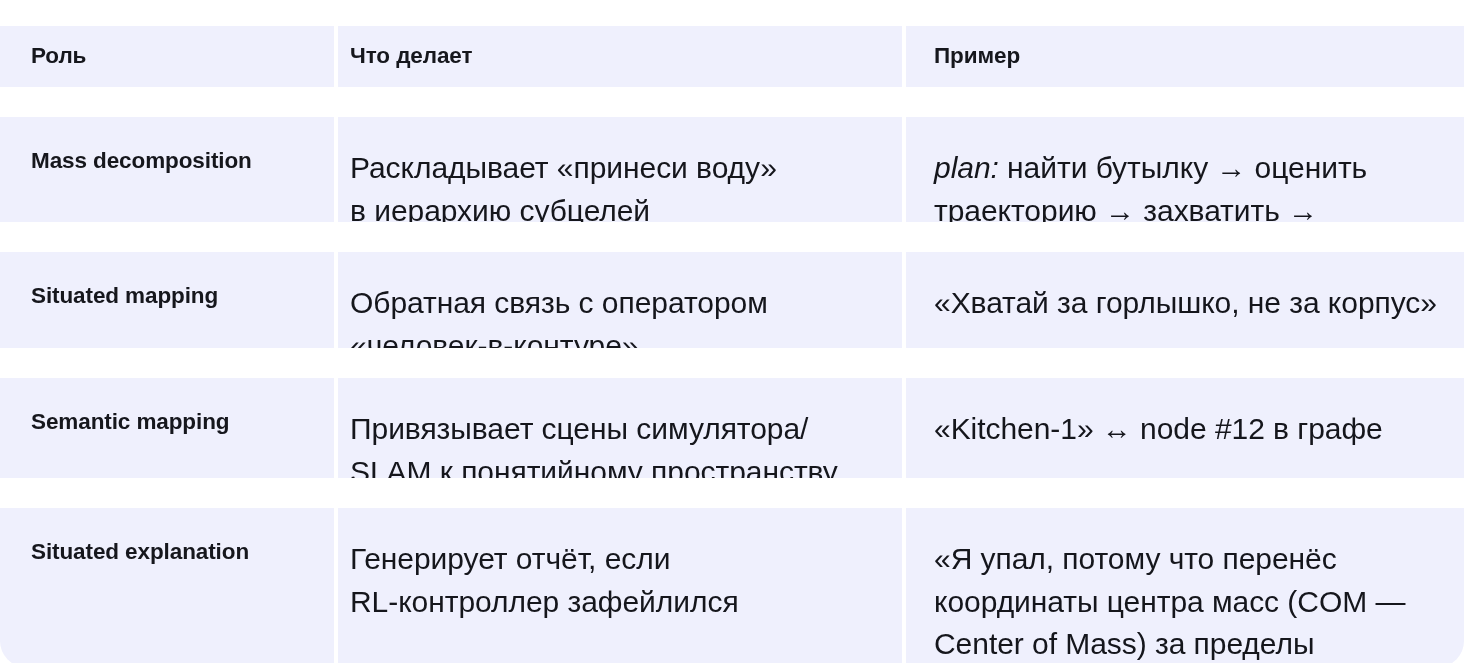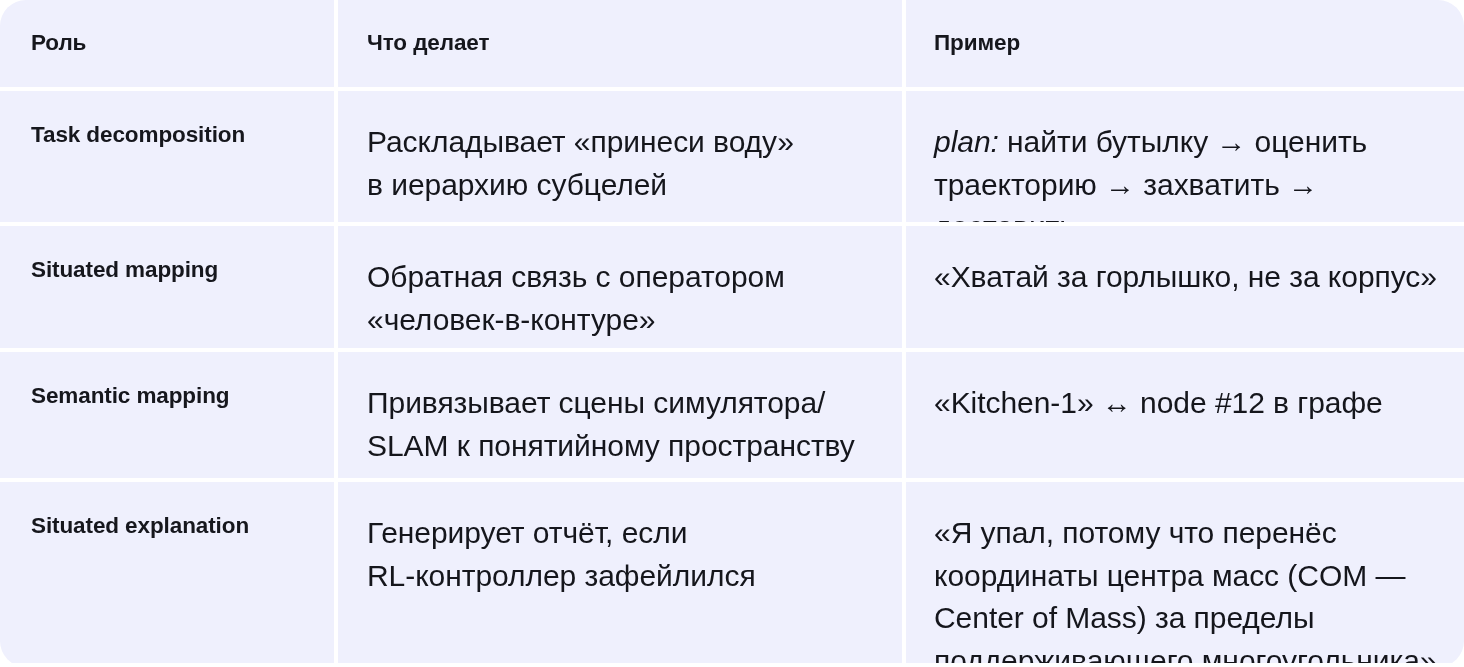--- a/index.html
+++ b/index.html
@@ -32,20 +32,21 @@
     height: 100%;
   }
 
   .cell {
     background: #eff0fd;
     box-sizing: border-box;
     padding: 0 30px;
     display: flex;
     align-items: center;
     overflow: hidden;
+    margin-top: 26px;
   }
 
   .cell.header-cell {
     align-items: center;
   }
 
   .vdiv, .hdiv {
     background: #ffffff;
   }
 
@@ -75,21 +76,21 @@
   }
 
   .body-text .em {
     font-style: italic;
   }
 
   .cell.row-first-col {
     padding-left: 31px;
   }
   .cell.row-mid-col {
-    padding-left: 29px;
+    padding-left: 12px;
     padding-right: 12px;
   }
   .cell.row-last-col {
     padding-left: 28px;
     padding-right: 16px;
   }
 
   .row-tall {
     align-items: flex-start;
     padding-top: 30px;
@@ -113,21 +114,21 @@
       <span class="header-text">Пример</span>
     </div>
 
     <div class="hdiv"></div>
     <div class="hdiv"></div>
     <div class="hdiv"></div>
     <div class="hdiv"></div>
     <div class="hdiv"></div>
 
     <div class="cell row-first-col row-tall">
-      <span class="role-text">Task decomposition</span>
+      <span class="role-text">Mass decomposition</span>
     </div>
     <div class="vdiv"></div>
     <div class="cell row-mid-col row-tall">
       <span class="body-text">Раскладывает «принеси воду»
 в иерархию субцелей</span>
     </div>
     <div class="vdiv"></div>
     <div class="cell row-last-col row-tall">
       <span class="body-text"><em class="em">plan:</em><span> найти бутылку → оценить траекторию → захватить → доставить</span></span>
     </div>

